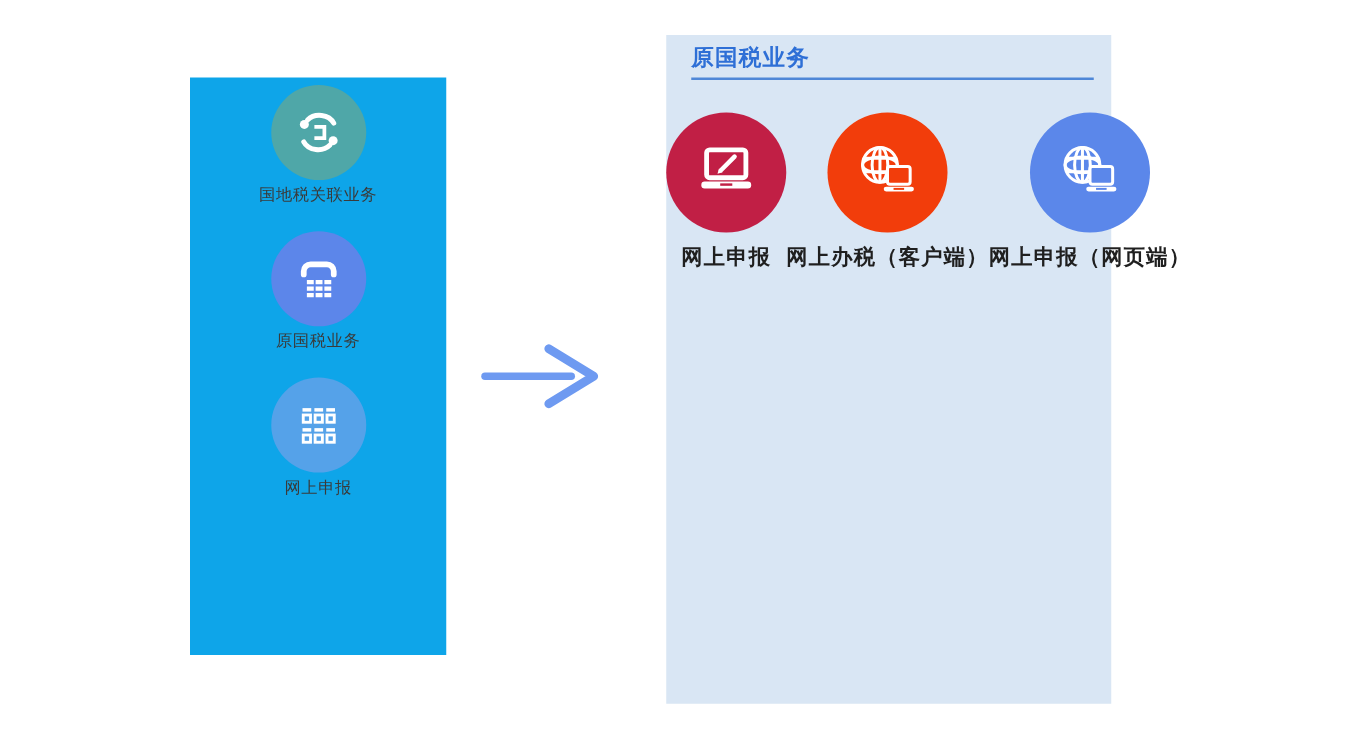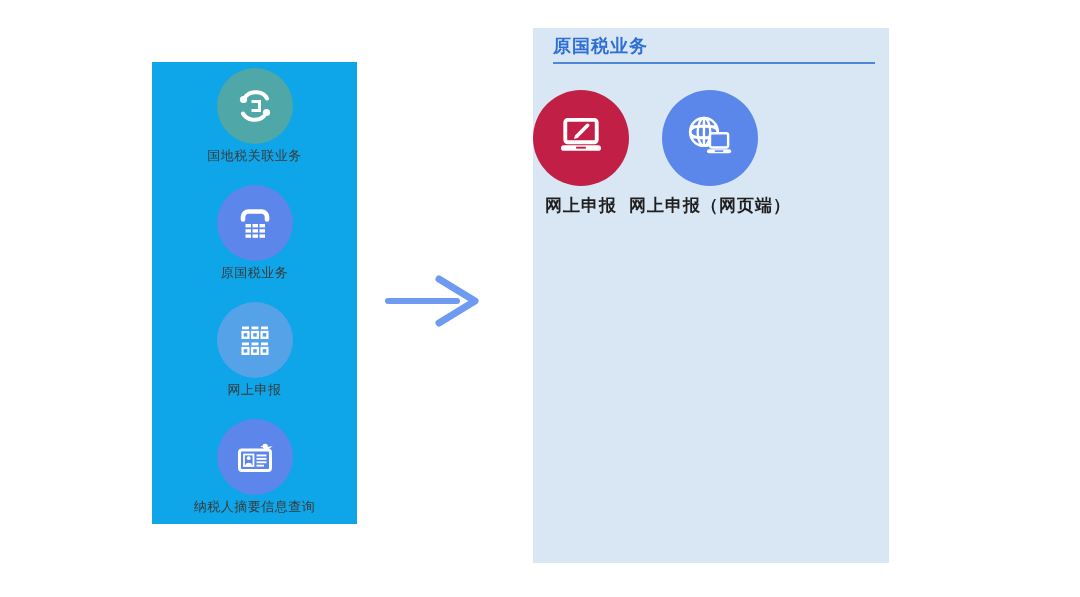--- a/index.html
+++ b/index.html
@@ -96,39 +96,20 @@
               <rect x="30.6" y="16" width="5.8" height="5.8"></rect>
             <rect x="11.6" y="32" width="5.8" height="5.8"></rect>
               <rect x="21.1" y="32" width="5.8" height="5.8"></rect>
               <rect x="30.6" y="32" width="5.8" height="5.8"></rect>
           </g>
         </svg>
       </div>
       <div class="lp-label">网上申报</div>
     </div>
 
-    <div class="lp-item">
-      <div class="lp-circle" style="background-color: rgb(92, 134, 234); --cc: #5c86ea;">
-        <svg viewBox="0 0 48 48" aria-hidden="true">
-          <path d="M31.5 13 a2.6 2.6 0 1 1 5.2 0.8 l5 -0.6 -4.1 2.9 a4.2 4.2 0 0 1 -6.1 -2.3 z" fill="#ffffff"></path>
-          <path d="M31.6 12.6 l-2.3 0.9 2.3 1 z" fill="#ffffff"></path>
-          <rect x="8.5" y="17" width="31" height="20.5" rx="2.5" fill="none" stroke="#ffffff" stroke-width="3"></rect>
-          <rect x="13" y="21.5" width="9.5" height="11.5" fill="none" stroke="#ffffff" stroke-width="1.8"></rect>
-          <circle cx="17.7" cy="25.2" r="1.9" fill="#ffffff"></circle>
-          <path d="M14.2 32.2 a3.6 3.2 0 0 1 7 0 z" fill="#ffffff"></path>
-          <g fill="#ffffff">
-            <rect x="25.5" y="21.5" width="10" height="1.9"></rect>
-            <rect x="25.5" y="24.9" width="10" height="1.9"></rect>
-            <rect x="25.5" y="28.3" width="10" height="1.9"></rect>
-            <rect x="25.5" y="31.7" width="7.5" height="1.9"></rect>
-          </g>
-        </svg>
-      </div>
-      <div class="lp-label">纳税人摘要信息查询</div>
-    </div>
 
   </div>
 
   <svg class="flow-arrow" viewBox="0 0 100 58" aria-hidden="true">
     <g stroke="#6e9af1" fill="none" stroke-linecap="round" stroke-linejoin="round">
       <line x1="5" y1="29" x2="74" y2="29" stroke-width="6"></line>
       <polyline points="56,7 92,29 56,51" stroke-width="7"></polyline>
     </g>
   </svg>
 
@@ -146,20 +127,36 @@
             <rect x="11" y="9" width="26" height="18.5" rx="2" fill="none" stroke="#ffffff" stroke-width="3.2"></rect>
             <line x1="20.5" y1="22.5" x2="29.5" y2="13.5" stroke="#ffffff" stroke-width="3" stroke-linecap="round"></line>
             <path d="M18.2 24.8 l1 -3.4 2.4 2.4 z" fill="#ffffff"></path>
             <rect x="7.5" y="30" width="33" height="4.6" rx="2.2" fill="#ffffff"></rect>
             <rect x="20" y="31.2" width="8" height="1.6" fill="var(--cc,#c11f45)"></rect>
           </svg>
         </div>
         <div class="rp-label">网上申报</div>
       </div>
 
+      <div class="rp-item">
+        <div class="rp-circle" style="background-color: rgb(242, 61, 11); --cc: #f23d0b;">
+          <svg viewBox="0 0 48 48" aria-hidden="true">
+            <g stroke="#ffffff" fill="none" stroke-width="2">
+              <circle cx="19" cy="19" r="11.5"></circle>
+              <ellipse cx="19" cy="19" rx="5.2" ry="11.5"></ellipse>
+              <ellipse cx="19" cy="19" rx="11.5" ry="5.2"></ellipse>
+              <path d="M8.3 14.5 h21.4 M8.3 23.5 h21.4 M19 7.5 v23"></path>
+            </g>
+            <rect x="24" y="20" width="15" height="11.8" rx="1.6" fill="var(--cc,#f23d0b)" stroke="#ffffff" stroke-width="2"></rect>
+            <rect x="21.5" y="33.4" width="20" height="3.2" rx="1.6" fill="#ffffff"></rect>
+            <rect x="28" y="34.2" width="7" height="1.3" fill="var(--cc,#f23d0b)"></rect>
+          </svg>
+        </div>
+        <div class="rp-label">网上办税（客户端）</div>
+      </div>
 
       <div class="rp-item">
         <div class="rp-circle" style="background-color: rgb(91, 135, 234); --cc: #5b87ea;">
           <svg viewBox="0 0 48 48" aria-hidden="true">
             <g stroke="#ffffff" fill="none" stroke-width="2">
               <circle cx="19" cy="19" r="11.5"></circle>
               <ellipse cx="19" cy="19" rx="5.2" ry="11.5"></ellipse>
               <ellipse cx="19" cy="19" rx="11.5" ry="5.2"></ellipse>
               <path d="M8.3 14.5 h21.4 M8.3 23.5 h21.4 M19 7.5 v23"></path>
             </g>

